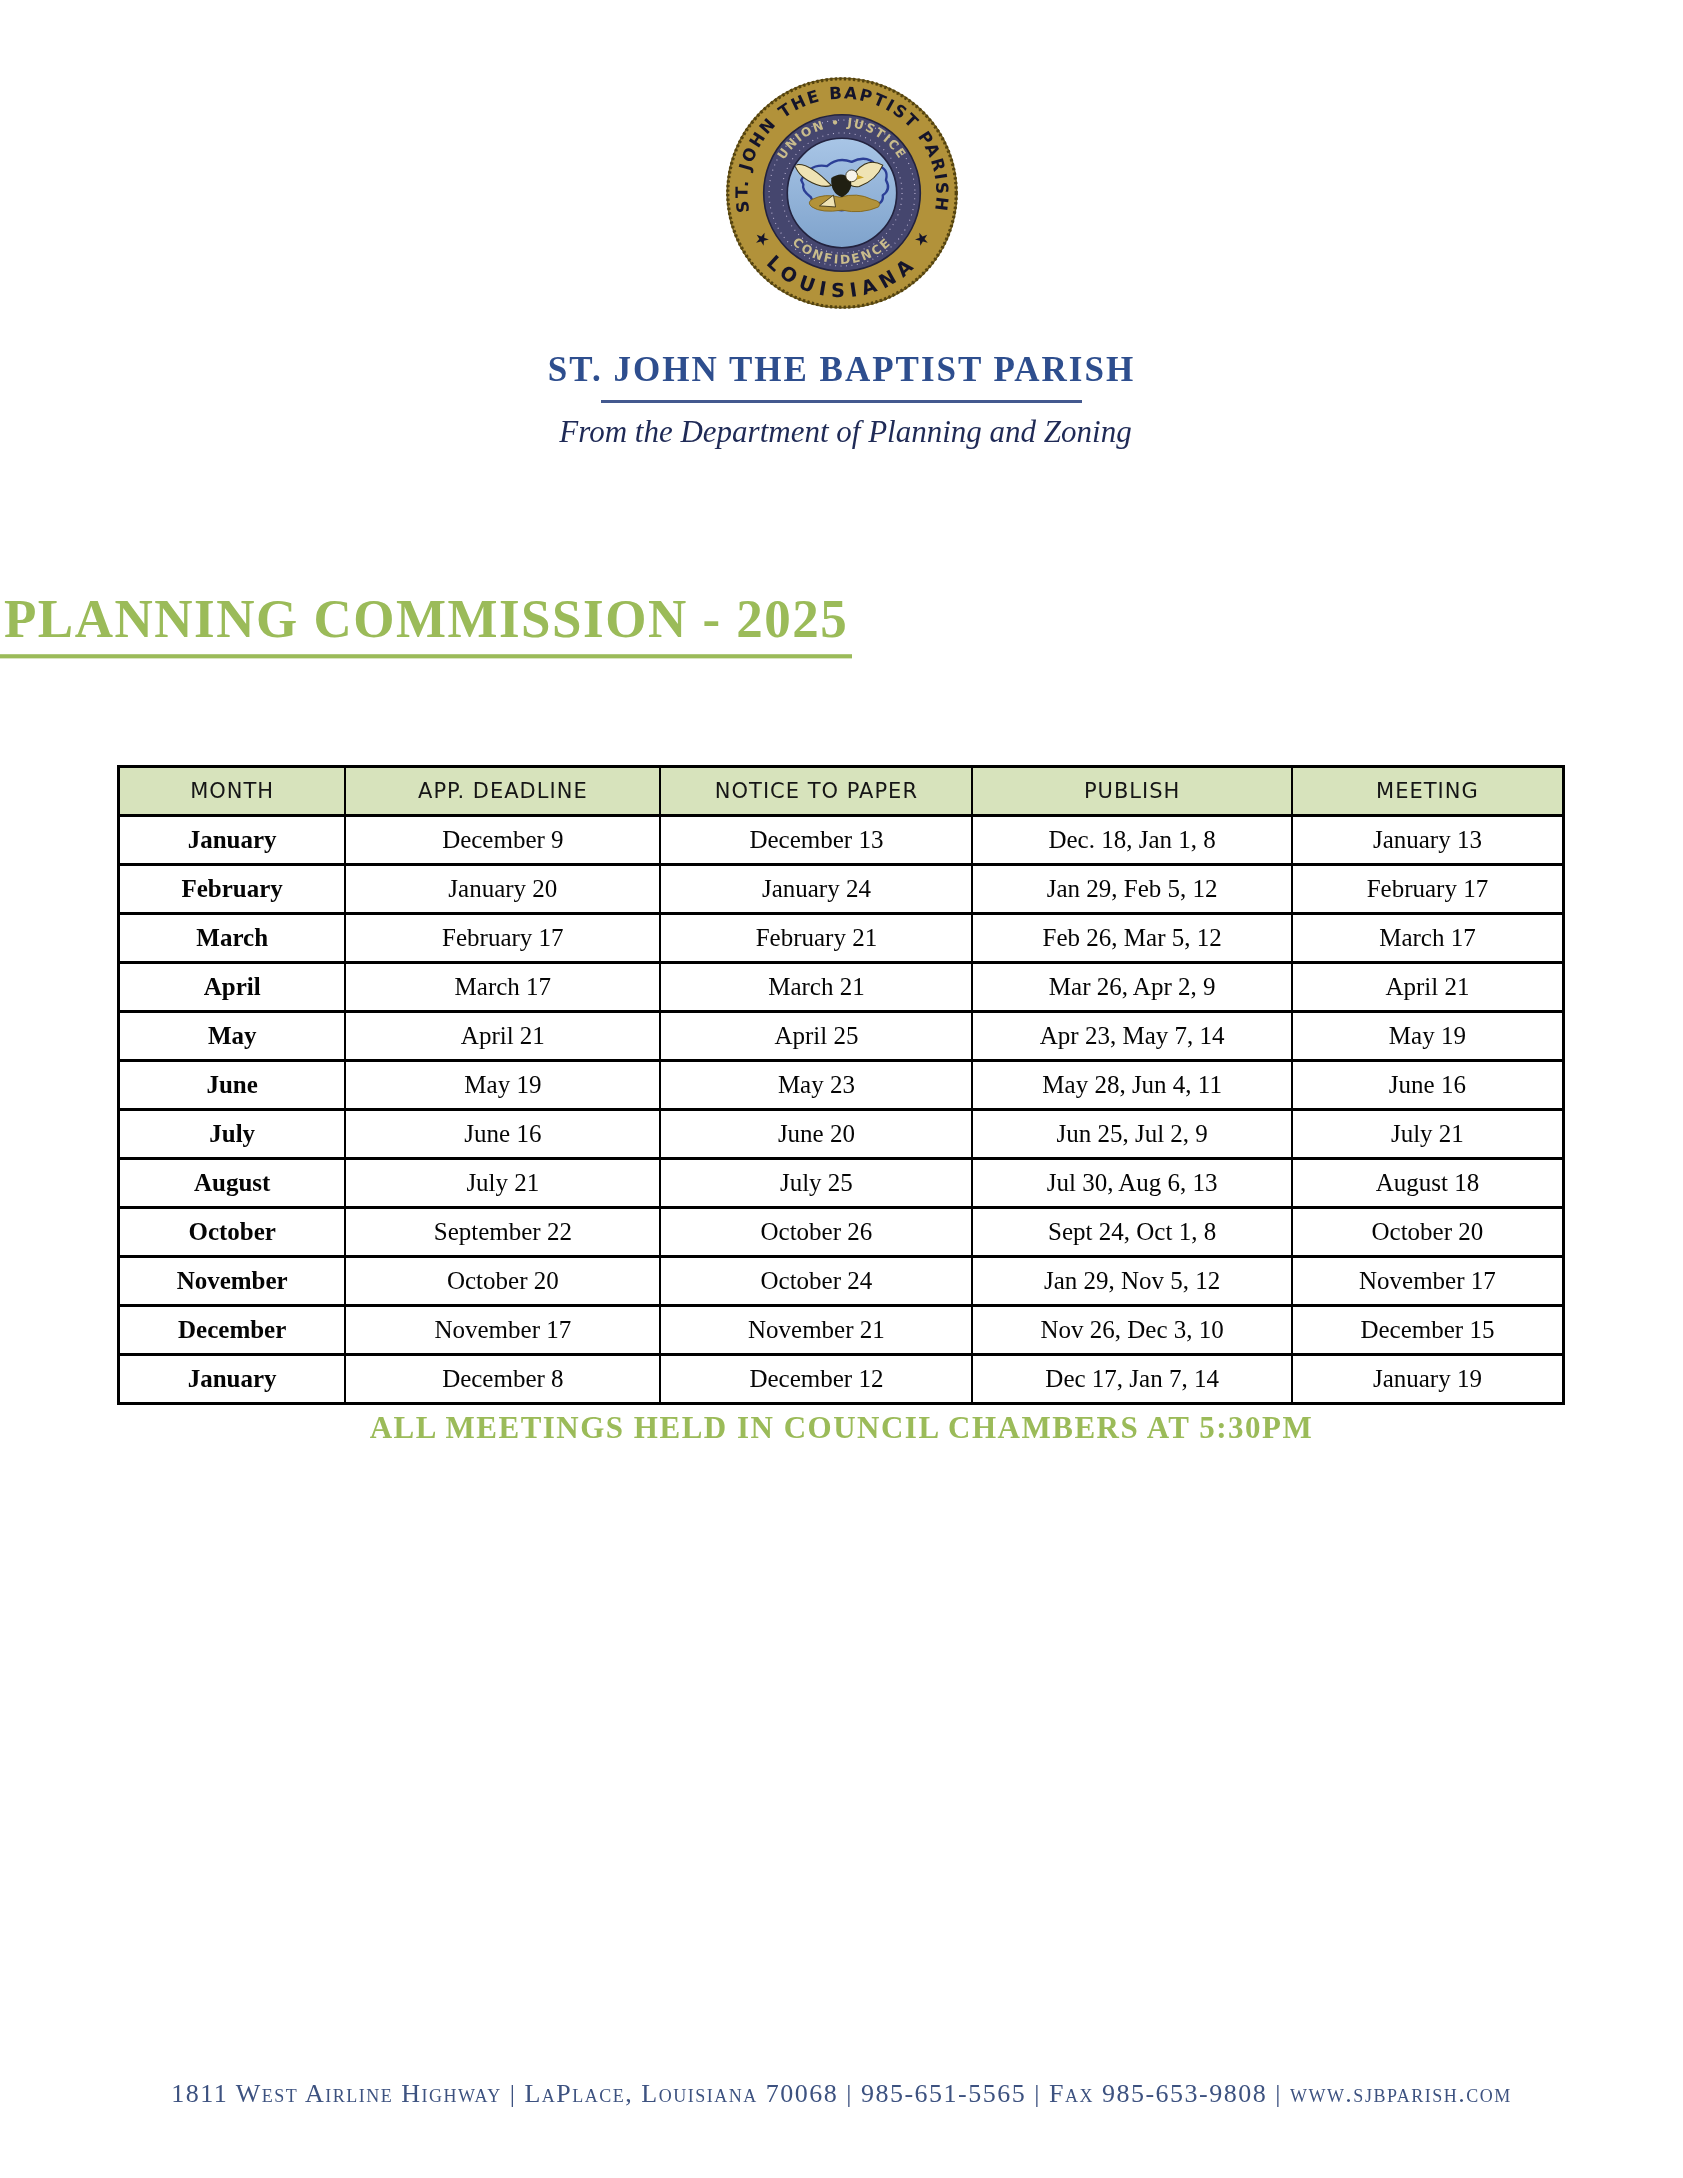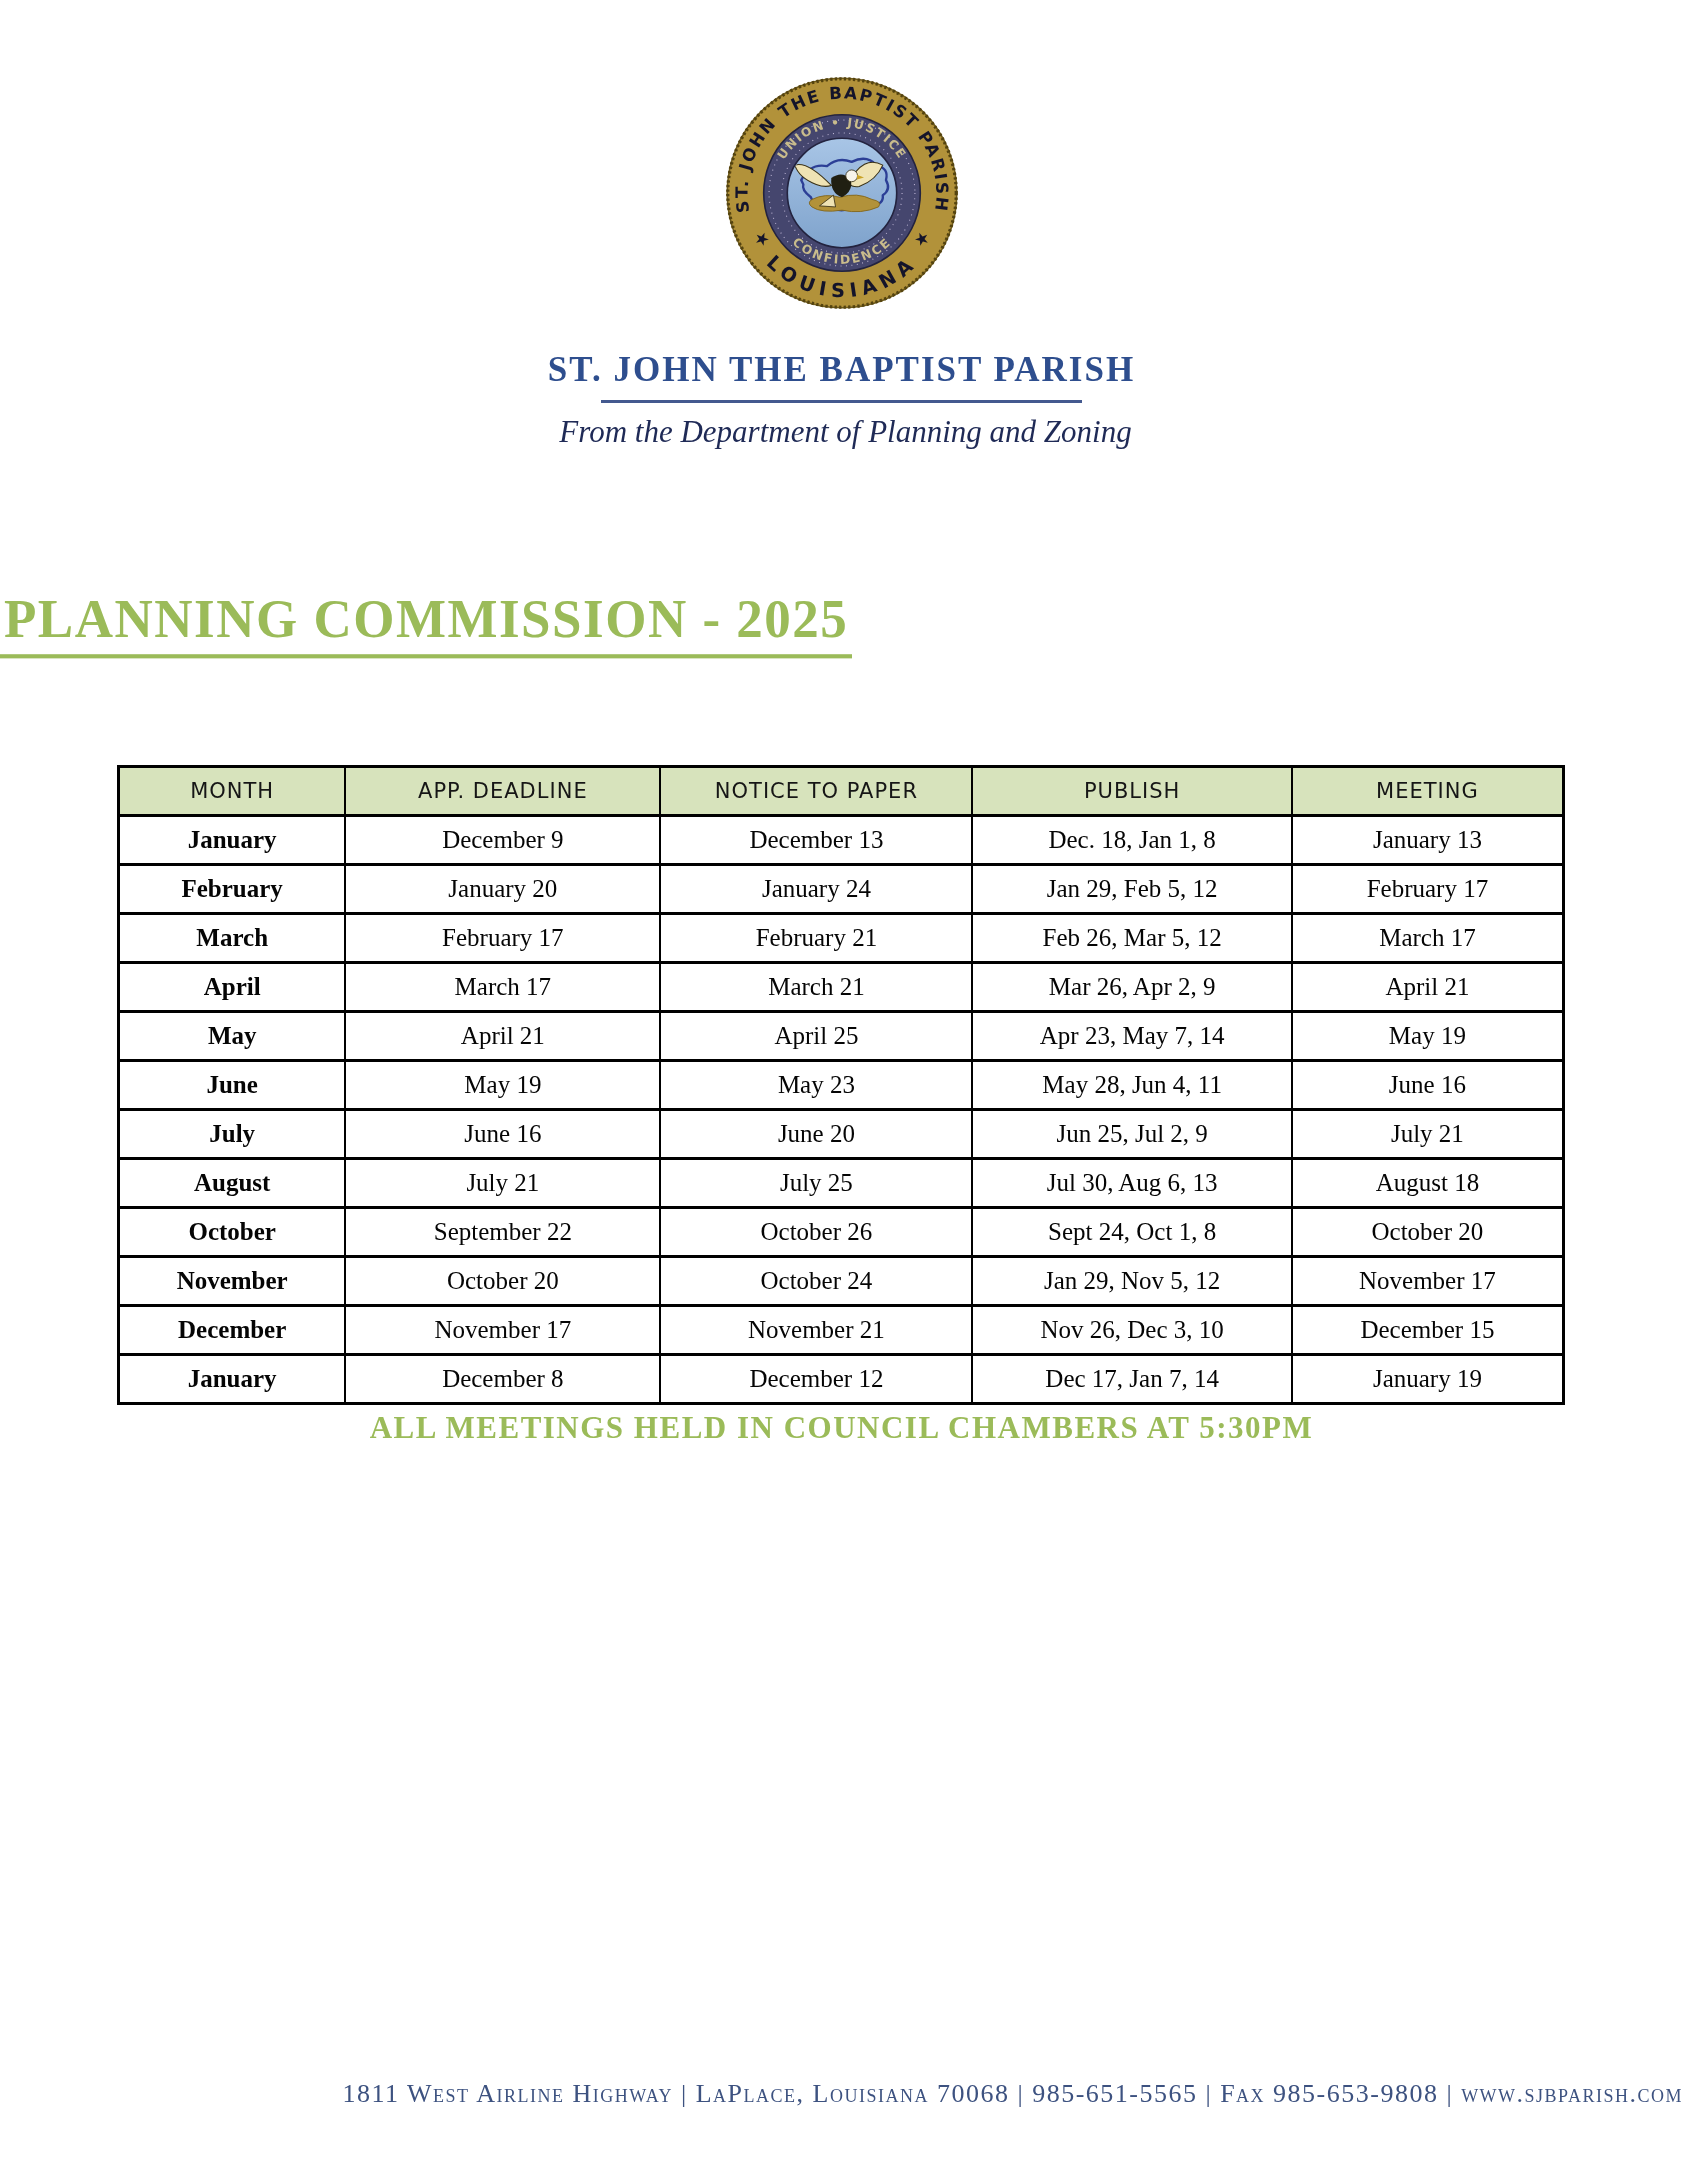--- a/index.html
+++ b/index.html
@@ -130,21 +130,21 @@
     font-weight: bold;
     letter-spacing: 1.5px;
     color: var(--green);
     transform: scaleY(1.05);
   }
   .footer {
     position: absolute;
     top: 2079px;
     left: 0;
     width: 100%;
-    text-align: right;
+    text-align: center;
     font-variant: small-caps;
     font-size: 26px;
     letter-spacing: 1.5px;
     color: var(--footer_navy);
   }
 </style>
 </head>
 <body>
 
 <div class="page" style="--green: #9BBB59; --navy: #2E4E8E; --navy_dark: #1F2A56; --footer_navy: #3D5280; --header_bg: #D7E3BC; --table_border: #000000; --seal_gold: #B2923A; --seal_ring_navy: #45466E; --seal_center_blue: #8FB3DA;">

